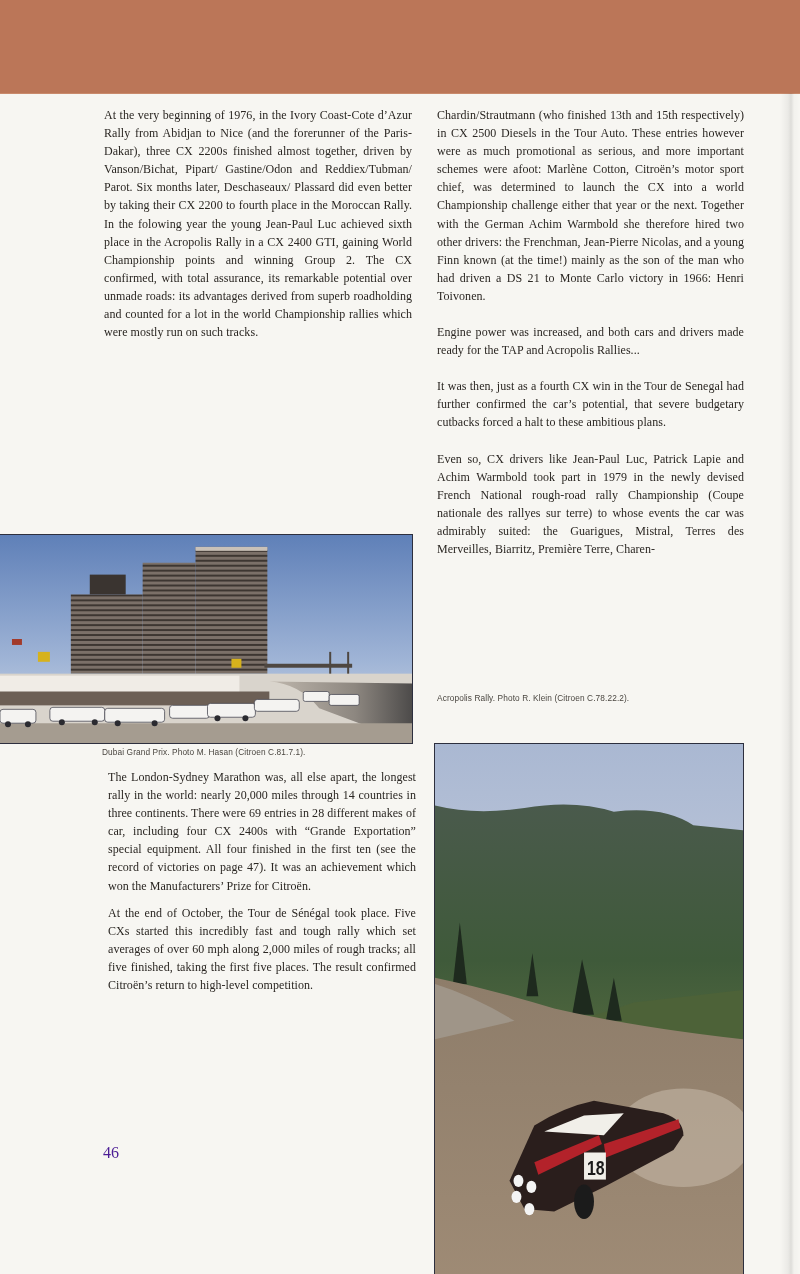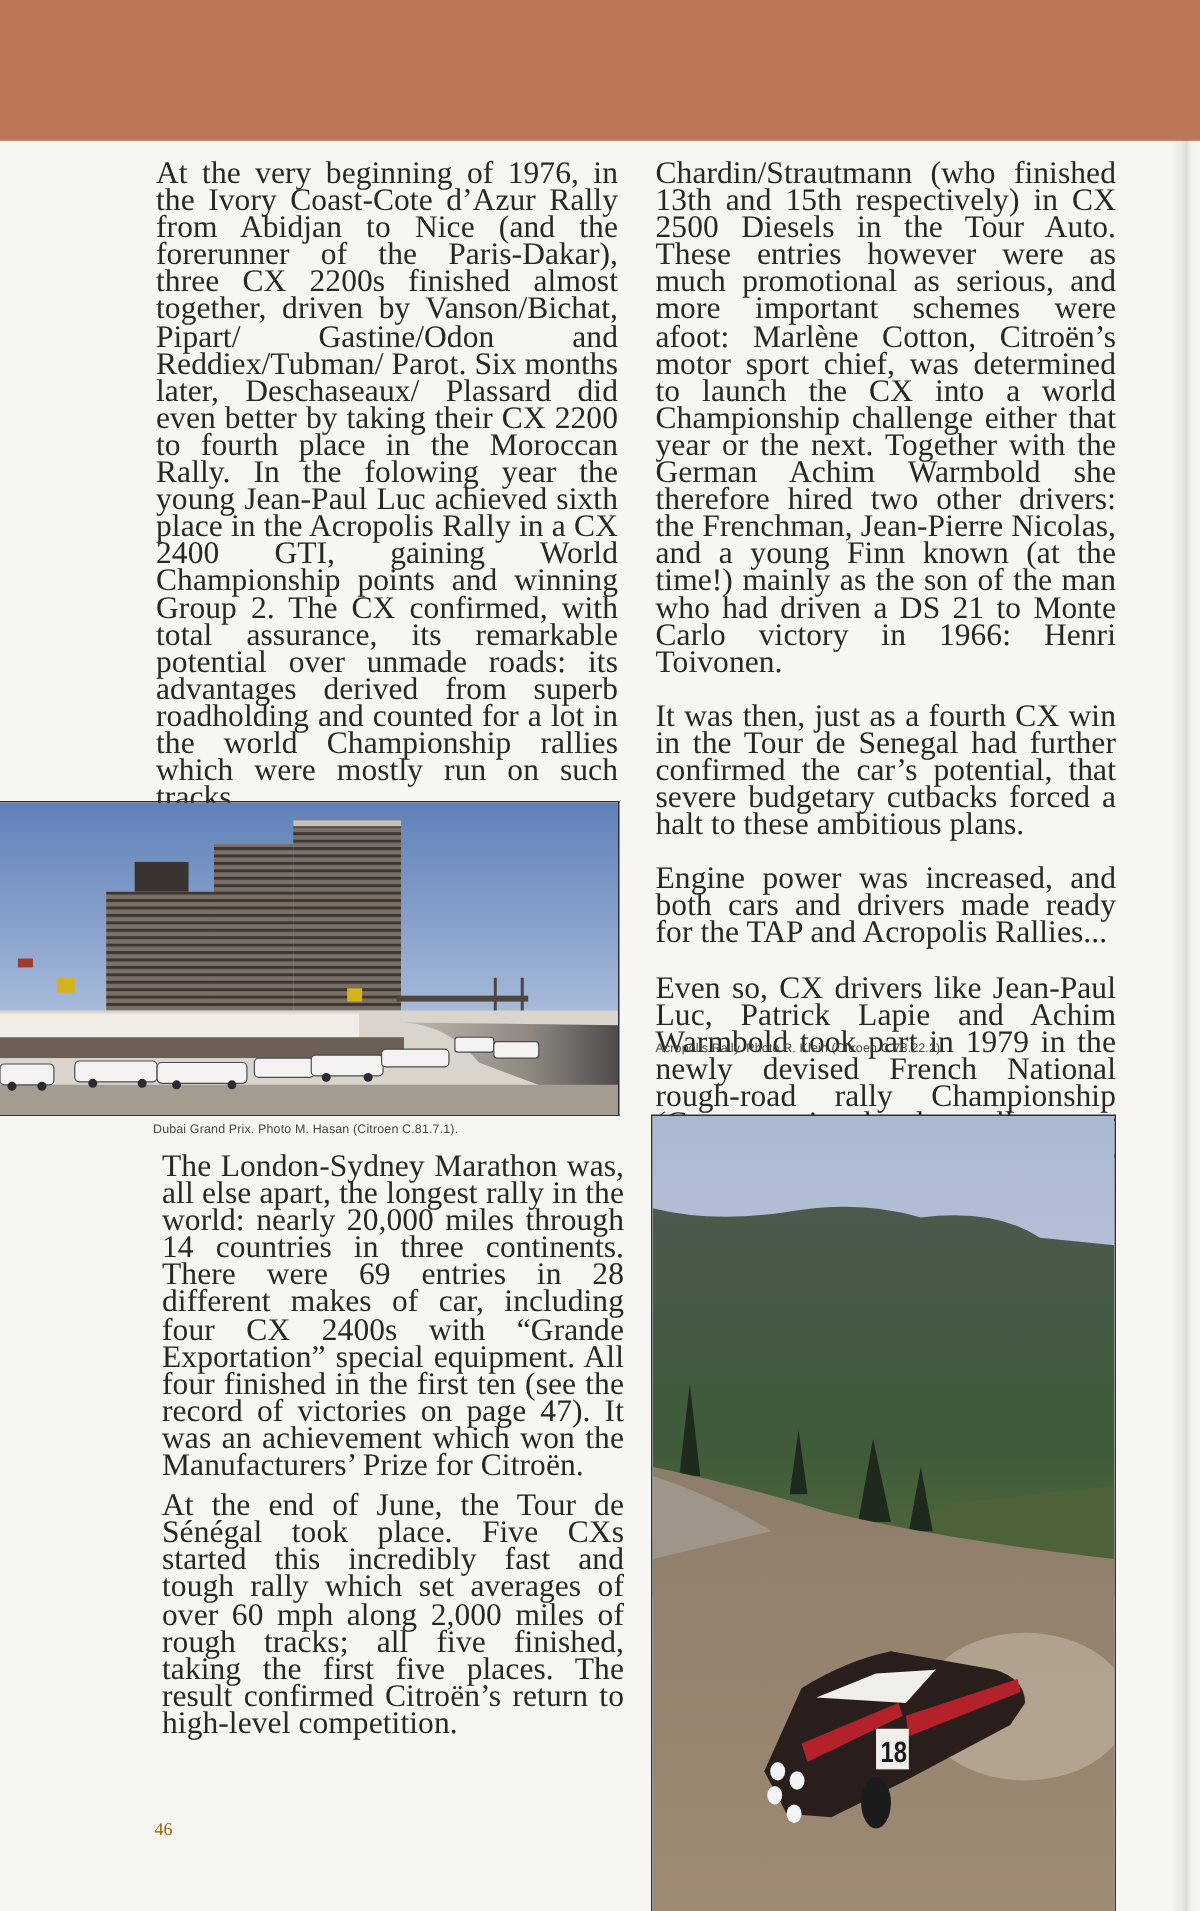--- a/index.html
+++ b/index.html
@@ -13,21 +13,21 @@
     position: absolute; left: 0; top: 0; width: 800px; height: 93px;
     background: #bb7658;
     border-bottom: 1px solid #c98a6c;
   }
   .spine-shadow {
     position: absolute; top: 93px; right: 0; width: 20px; height: 1181px;
     background: linear-gradient(to right, rgba(0,0,0,0) 0%, rgba(0,0,0,0.05) 40%, rgba(0,0,0,0.10) 55%, rgba(0,0,0,0.02) 70%, rgba(0,0,0,0) 100%);
   }
   .col {
     position: absolute;
-    font-size: 21px; line-height: 18.1px;
+    font-size: 12px; line-height: 18.1px;
     text-align: justify;
     letter-spacing: 0.05px;
   }
   .col-left { left: 104px; top: 106px; width: 308px; }
   .col-left-2 { left: 108px; top: 768px; width: 308px; }
   .col-right { left: 437px; top: 106px; width: 307px; }
   .col p { margin: 0 0 9px 0; }
   .gap-large { margin-bottom: 18px !important; }
 
   .photo {
@@ -41,22 +41,22 @@
 
   .caption {
     position: absolute;
     font-family: "Liberation Sans", "DejaVu Sans", sans-serif;
     font-size: 8.3px; color: #4a4640; letter-spacing: 0.1px;
   }
   .caption-dubai { left: 102px; top: 747px; text-align: right; }
   .caption-acropolis { left: 437px; top: 693px; }
 
   .page-number {
-    position: absolute; left: 103px; top: 1212px;
-    font-size: 12px; color: #a16207;
+    position: absolute; left: 103px; top: 1144px;
+    font-size: 16px; color: #4c1d95;
   }
 </style>
 </head>
 <body>
 
 <div class="top-band"></div>
 <div class="spine-shadow"></div>
 
 <div class="col col-left">
   <p>At the very beginning of 1976, in the Ivory Coast-Cote d’Azur Rally from Abidjan to Nice (and the forerunner of the Paris-Dakar), three CX 2200s finished almost together, driven by Vanson/Bichat, Pipart/ Gastine/Odon and Reddiex/Tubman/ Parot. Six months later, Deschaseaux/ Plassard did even better by taking their CX 2200 to fourth place in the Moroccan Rally. In the folowing year the young Jean-Paul Luc achieved sixth place in the Acropolis Rally in a CX 2400 GTI, gaining World Championship points and winning Group 2. The CX confirmed, with total assurance, its remarkable potential over unmade roads: its advantages derived from superb roadholding and counted for a lot in the world Championship rallies which were mostly run on such tracks.</p>
@@ -121,27 +121,27 @@
         <circle cx="155" cy="190" r="3"></circle>
       <circle cx="218" cy="185" r="3"></circle>
         <circle cx="246" cy="185" r="3"></circle>
     </g>
   </svg>
 </div>
 <div class="caption caption-dubai">Dubai Grand Prix. Photo M. Hasan (Citroen C.81.7.1).</div>
 
 <div class="col col-left-2">
   <p>The London-Sydney Marathon was, all else apart, the longest rally in the world: nearly 20,000 miles through 14 countries in three continents. There were 69 entries in 28 different makes of car, including four CX 2400s with “Grande Exportation” special equipment. All four finished in the first ten (see the record of victories on page 47). It was an achievement which won the Manufacturers’ Prize for Citroën.</p>
-  <p>At the end of June, the Tour de Sénégal took place. Five CXs started this incredibly fast and tough rally which set averages of over 60 mph along 2,000 miles of rough tracks; all five finished, taking the first five places. The result confirmed Citroën’s return to high-level competition.</p>
+  <p>At the end of October, the Tour de Sénégal took place. Five CXs started this incredibly fast and tough rally which set averages of over 60 mph along 2,000 miles of rough tracks; all five finished, taking the first five places. The result confirmed Citroën’s return to high-level competition.</p>
 </div>
 
 <div class="col col-right">
   <p class="gap-large">Chardin/Strautmann (who finished 13th and 15th respectively) in CX 2500 Diesels in the Tour Auto. These entries however were as much promotional as serious, and more important schemes were afoot: Marlène Cotton, Citroën’s motor sport chief, was determined to launch the CX into a world Championship challenge either that year or the next. Together with the German Achim Warmbold she therefore hired two other drivers: the Frenchman, Jean-Pierre Nicolas, and a young Finn known (at the time!) mainly as the son of the man who had driven a DS 21 to Monte Carlo victory in 1966: Henri Toivonen.</p>
+  <p class="gap-large">Engine power was increased, and both cars and drivers made ready for the TAP and Acropolis Rallies...</p>
   <p class="gap-large">It was then, just as a fourth CX win in the Tour de Senegal had further confirmed the car’s potential, that severe budgetary cutbacks forced a halt to these ambitious plans.</p>
-  <p class="gap-large">Engine power was increased, and both cars and drivers made ready for the TAP and Acropolis Rallies...</p>
   <p>Even so, CX drivers like Jean-Paul Luc, Patrick Lapie and Achim Warmbold took part in 1979 in the newly devised French National rough-road rally Championship (Coupe nationale des rallyes sur terre) to whose events the car was admirably suited: the Guarigues, Mistral, Terres des Merveilles, Biarritz, Première Terre, Charen-</p>
 </div>
 
 <div class="caption caption-acropolis">Acropolis Rally. Photo R. Klein (Citroen C.78.22.2).</div>
 
 <div class="photo photo-acropolis">
   <svg viewBox="0 0 310 460" preserveAspectRatio="none">
     <defs>
       <linearGradient id="skyB" x1="0" y1="0" x2="0" y2="1">
         <stop offset="0" stop-color="#aab8d2"></stop>

